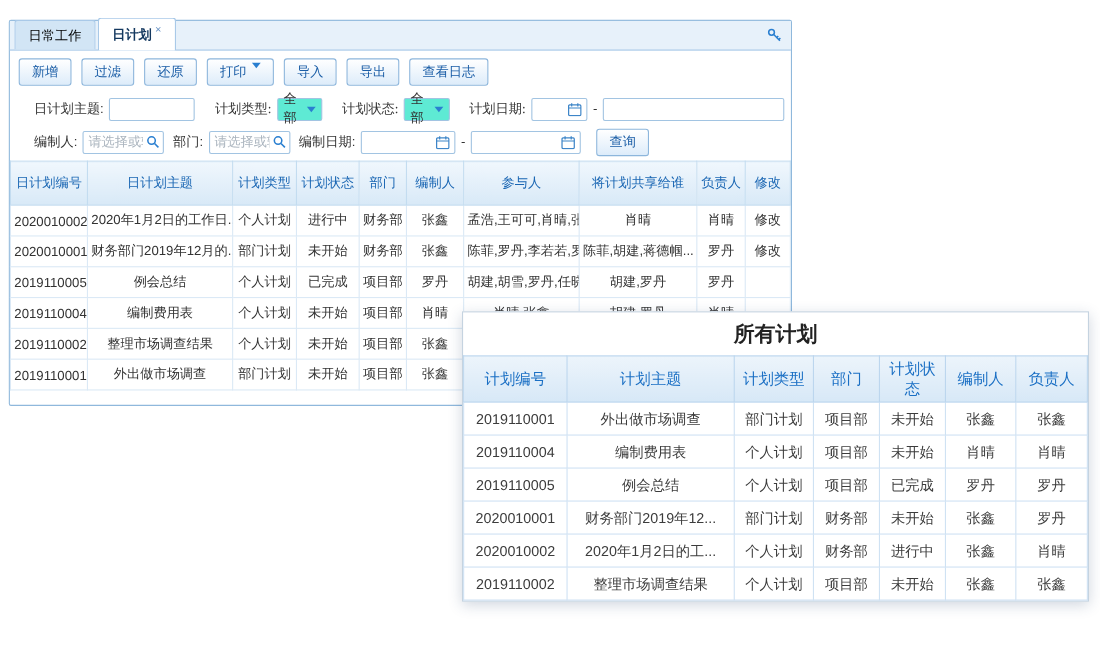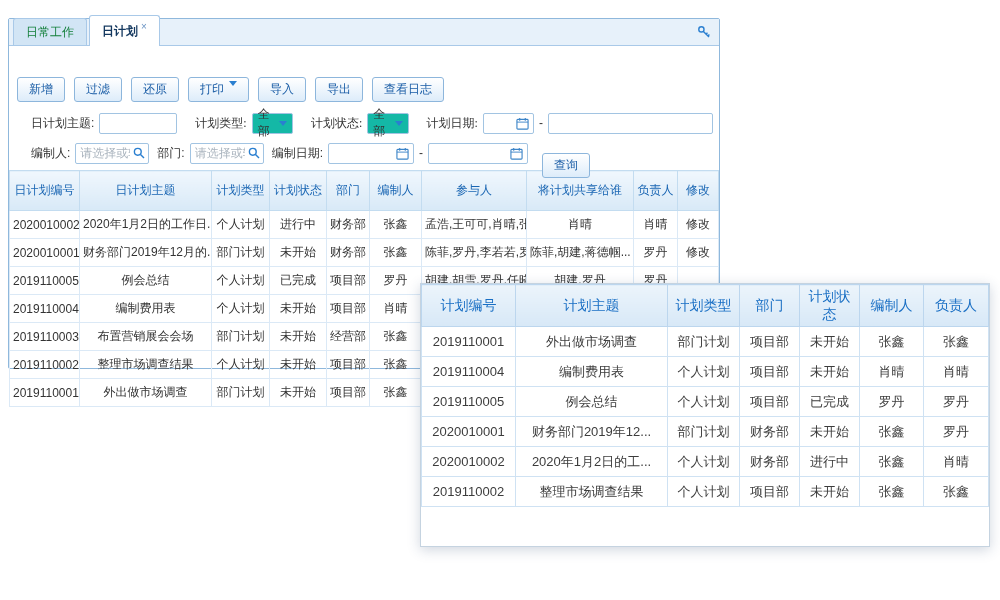--- a/index.html
+++ b/index.html
@@ -2,37 +2,37 @@
 <html><head>
 <meta charset="utf-8">
 <style>
   * { margin:0; padding:0; box-sizing:border-box; }
   html,body { width:1000px; height:600px; background:#ffffff; font-family:"Liberation Sans","DejaVu Sans",sans-serif; position:relative; overflow:hidden; }
 
   
   .main-window { position:absolute; left:8px; top:18px; width:712px; height:351px; background:#fff; border:1px solid #8fb8dc; border-radius:2px; }
 
   .tabbar { height:27px; background:#e7f1fa; border-bottom:1px solid #a9c9e8; display:flex; align-items:flex-end; padding-left:4px; position:relative; }
-  .tab { padding:5px 12px 4px; font-size:12px; color:#15803d; background:#d2e5f5; border:1px solid #a9c9e8; border-bottom:none; margin-right:2px; border-radius:3px 3px 0 0; cursor:pointer; white-space:nowrap; }
+  .tab { padding:5px 12px 4px; font-size:12px; color:#000000; background:#d2e5f5; border:1px solid #a9c9e8; border-bottom:none; margin-right:2px; border-radius:3px 3px 0 0; cursor:pointer; white-space:nowrap; }
   .tab.active { background:#fff; font-weight:bold; color:#14385f; position:relative; margin-bottom:-1px; padding-bottom:6px; }
   .tab-close { font-size:10px; font-weight:normal; color:#6b94c4; margin-left:3px; vertical-align:super; cursor:pointer; }
   .key-icon { position:absolute; right:8px; top:6px; cursor:pointer; }
 
   .toolbar { display:flex; gap:9px; padding:7px 8px 6px; align-items:center; }
-  .btn { font-size:12px; color:#1a5da6; background:linear-gradient(#ffffff,#ddecfa); border:1px solid #8db6dc; border-radius:3px; padding:3px 11px; cursor:pointer; font-family:Liberation Serif, serif; display:flex; align-items:flex-start; gap:5px; white-space:nowrap;margin-top:24px; }
+  .btn { font-size:12px; color:#1a5da6; background:linear-gradient(#ffffff,#ddecfa); border:1px solid #8db6dc; border-radius:3px; padding:3px 11px; cursor:pointer; font-family:Liberation Serif, serif; display:flex; align-items:flex-start; gap:5px; white-space:nowrap; }
   .arrow-down { display:inline-block; width:0; height:0; border-left:4px solid transparent; border-right:4px solid transparent; border-top:5px solid #2a7fd0; }
 
   .filter-row { display:flex; align-items:center; font-size:12px; color:#333; padding-left:22px; height:30px; }
   .flabel { margin-right:5px; white-space:nowrap; }
   .ml18 { margin-left:18px;font-family:Liberation Serif, serif; } .ml24 { margin-left:8px; } .ml14 { margin-left:14px; }
   .finput { height:21px; border:1px solid #a2c4e2; border-radius:2px; font-size:12px; padding:0 4px; font-family:inherit; color:#333; outline:none; }
   .finput::placeholder { color:#aab4be; }
   .w78 { width:78px; } .w92 { width:74px; }
   .grow { flex:1; margin-right:6px; }
-  .fselect { width:66px; height:21px; border:1px solid #a2c4e2; border-radius:2px; background:#14b8a6; display:flex; align-items:center; justify-content:flex-start; padding:0 5px; cursor:pointer; color:#333; }
+  .fselect { width:66px; height:21px; border:1px solid #a2c4e2; border-radius:2px; background:#5eead4; display:flex; align-items:center; justify-content:flex-start; padding:0 5px; cursor:pointer; color:#333; }
   .fdate { height:21px; border:1px solid #a2c4e2; border-radius:2px; background:#fff; display:flex; align-items:center; justify-content:flex-end; padding:0 4px; cursor:text; }
   .w86 { width:86px; } .w100 { width:100px; }
   .fsearch { position:relative; display:flex; align-items:center; }
   .fsearch .finput { padding-right:18px; }
   .fsearch svg { position:absolute; right:4px; pointer-events:none; }
   .dash { margin:0 5px; color:#333; }
 
   table.grid { border-collapse:collapse; table-layout:fixed; width:100%; font-size:12px; margin-top:2px; }
   table.grid th { background:linear-gradient(#f0f7fd,#d8e9f7); color:#1a66b3; font-weight:normal; border:1px solid #c3dcf0; height:40px; padding:0 2px; white-space:nowrap; overflow:hidden; cursor:pointer; }
   table.grid td { border:1px solid #dbe9f6; height:28px; padding:0 3px; color:#333; text-align:center; overflow:hidden; white-space:nowrap; }
@@ -229,32 +229,20 @@
         <td>个人计划</td>
         <td>未开始</td>
         <td>项目部</td>
         <td>肖晴</td>
         <td class="l">肖晴,张鑫</td>
         <td class="l">胡建,罗丹</td>
         <td class="link">肖晴</td>
         <td class="link"></td>
       </tr>
       <tr>
-        <td class="link">2019110003</td>
-        <td class="link l">布置营销展会会场</td>
-        <td>部门计划</td>
-        <td>未开始</td>
-        <td>经营部</td>
-        <td>张鑫</td>
-        <td class="l"></td>
-        <td class="l"></td>
-        <td class="link"></td>
-        <td class="link"></td>
-      </tr>
-      <tr>
         <td class="link">2019110002</td>
         <td class="link l">整理市场调查结果</td>
         <td>个人计划</td>
         <td>未开始</td>
         <td>项目部</td>
         <td>张鑫</td>
         <td class="l"></td>
         <td class="l"></td>
         <td class="link"></td>
         <td class="link"></td>
@@ -269,20 +257,21 @@
         <td class="l"></td>
         <td class="l"></td>
         <td class="link"></td>
         <td class="link"></td>
       </tr>
     </tbody>
   </table>
 </div>
 
 <div class="popup">
+  <div class="popup-title">所有计划</div>
   <table class="pgrid">
     <colgroup>
         <col style="width:94px">
         <col style="width:152px">
         <col style="width:72px">
         <col style="width:60px">
         <col style="width:60px">
         <col style="width:64px">
         <col>
       </colgroup>

